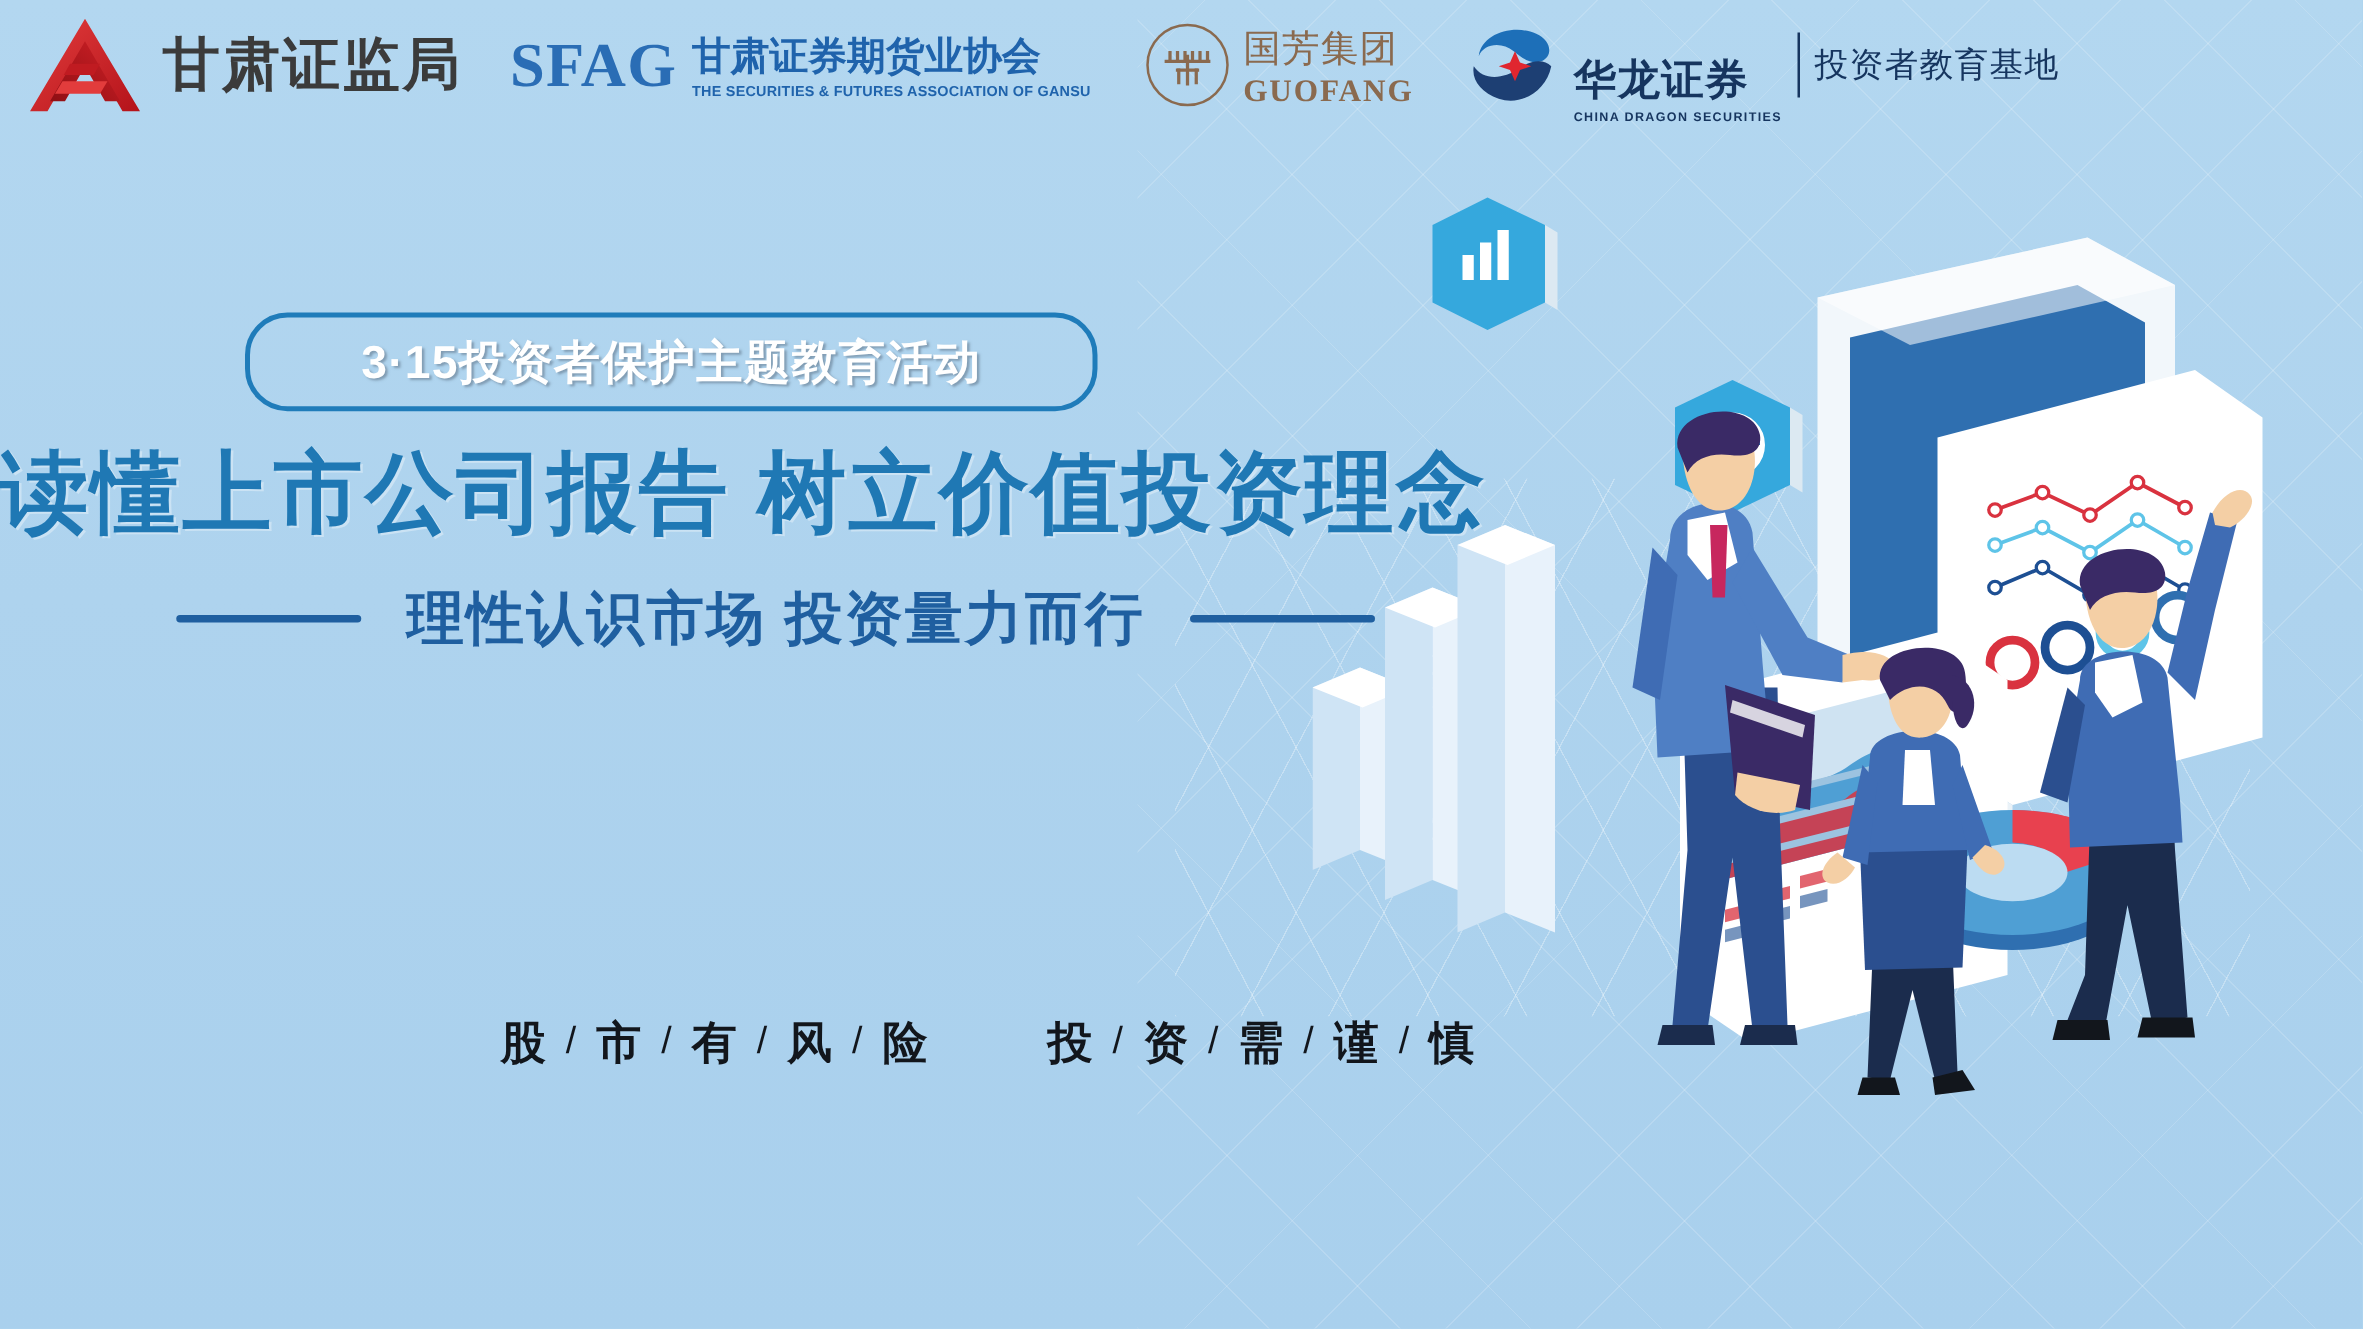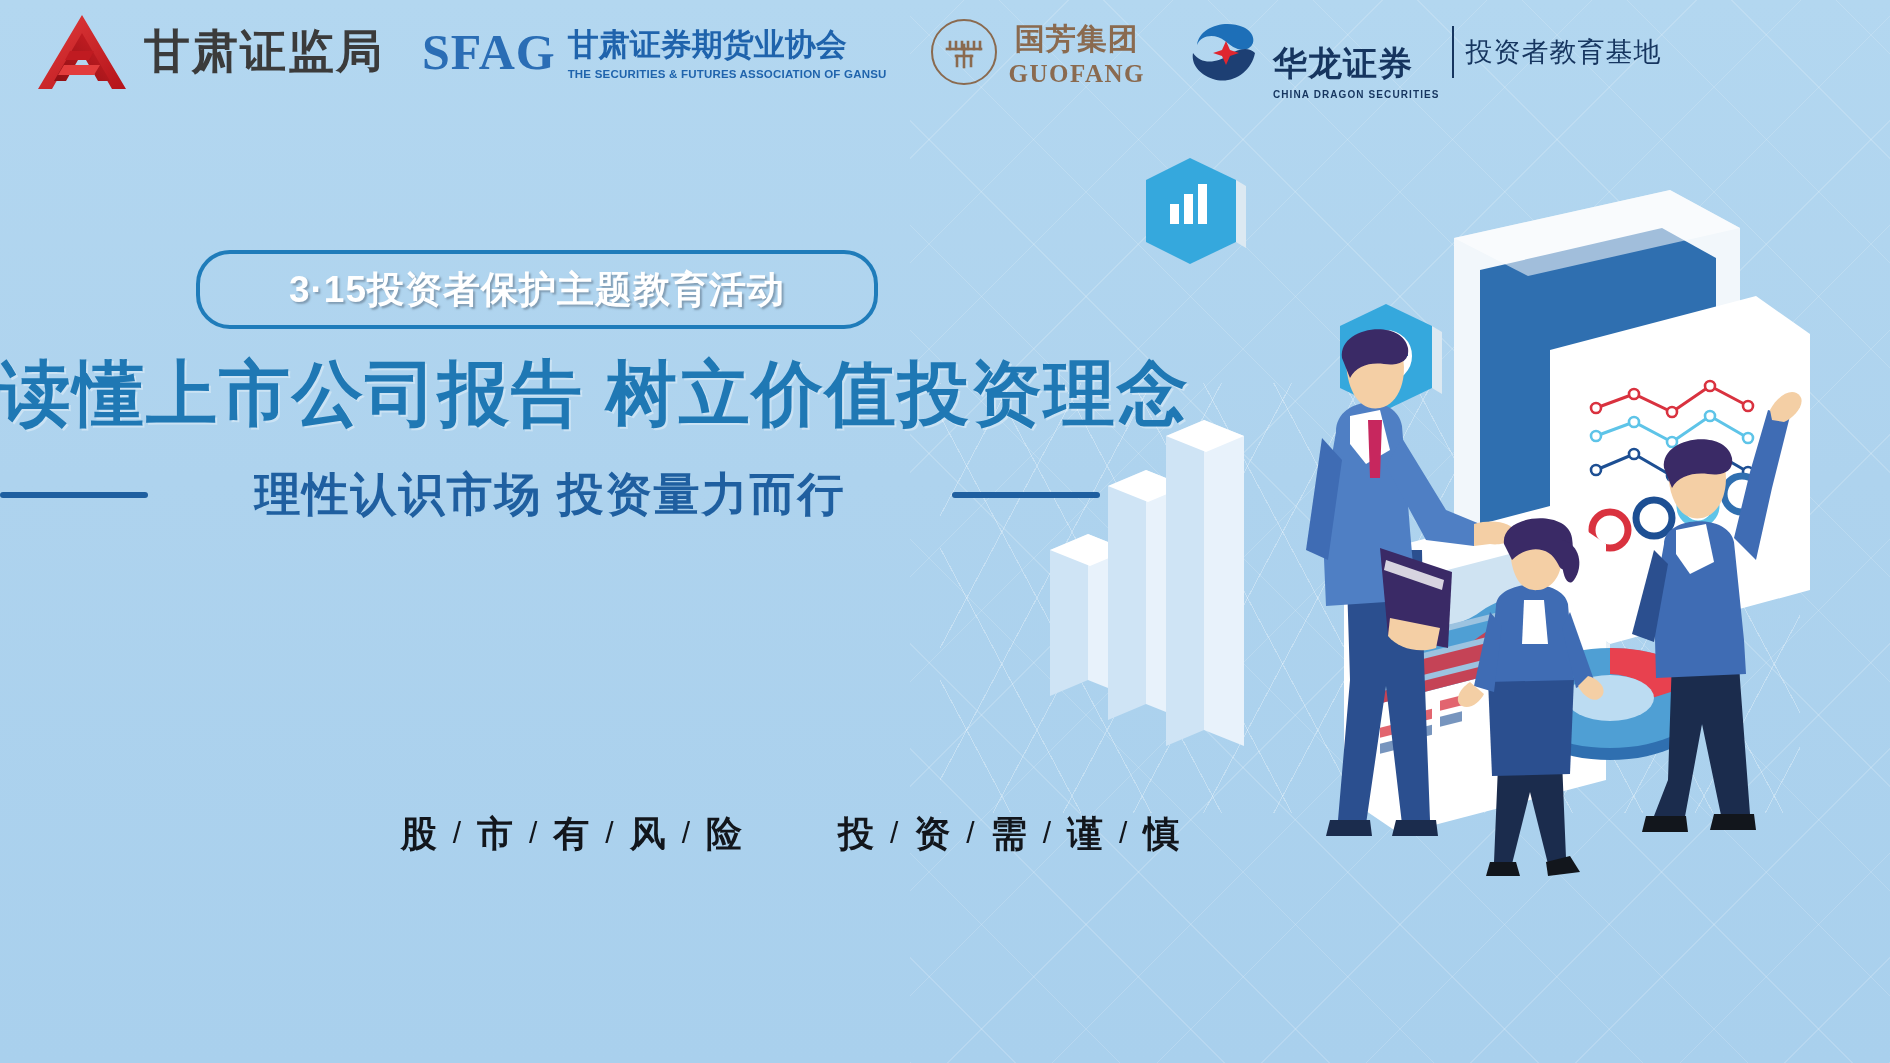--- a/index.html
+++ b/index.html
@@ -29,21 +29,21 @@
     position:absolute; right:90px; bottom:250px; width:860px; height:430px;
     background-image:
       repeating-linear-gradient(118deg, rgba(255,255,255,.30) 0 1px, transparent 1px 62px),
       repeating-linear-gradient(62deg, rgba(255,255,255,.30) 0 1px, transparent 1px 62px);
     pointer-events:none;
   }
 
   
   .logobar{
     position:absolute; left:0; top:0; width:100%; height:104px;
-    display:flex; align-items:center; gap:0px; padding-left:34px;
+    display:flex; align-items:center; gap:0px; padding-left:20px;
   }
   .logo{ display:flex; align-items:center; }
 
   
   .csrc-mark{ width:96px; height:82px; margin-right:14px; }
   .csrc-text{
     font-family:"DejaVu Serif","Liberation Serif",serif;
     font-size:46px; font-weight:700; color:#3b3b3b; letter-spacing:2px;
     white-space:nowrap;
   }
@@ -58,21 +58,21 @@
   .sfag-cn{ font-size:31px; font-weight:700; color:#1f63ac; letter-spacing:0px; white-space:nowrap; }
   .sfag-en{ font-size:11.5px; font-weight:700; color:#1f63ac; letter-spacing:.2px; white-space:nowrap; margin-top:2px;}
 
   
   .guofang{ margin-left:44px; display:flex; align-items:center; }
   .gf-circle{
     width:66px; height:66px; border:2.4px solid #8a6a4f; border-radius:50%;
     display:flex; align-items:center; justify-content:center; margin-right:12px;
   }
   .gf-block{ display:flex; flex-direction:column; }
-  .gf-cn{ font-size:30px; font-weight:700; color:#8a6a4f; letter-spacing:1px; white-space:nowrap;text-align:center; }
+  .gf-cn{ font-size:30px; font-weight:400; color:#8a6a4f; letter-spacing:1px; white-space:nowrap; }
   .gf-en{ font-size:25px; font-weight:700; color:#8a6a4f; letter-spacing:1.5px; line-height:1; margin-top:1px;font-family:Liberation Serif, serif;}
 
   
   .dragon{ margin-left:42px; display:flex; align-items:center; }
   .dragon-mark{ width:74px; height:66px; margin-right:12px; }
   .dragon-block{ display:flex; flex-direction:column;margin-top:36px; }
   .dragon-cn{ font-size:34px; font-weight:700; color:#16355f; letter-spacing:1px; white-space:nowrap; }
   .dragon-en{ font-size:10px; font-weight:700; color:#16355f; letter-spacing:1.1px; margin-top:2px; white-space:nowrap;}
   .dragon-div{ width:2px; height:52px; background:#16355f; margin:0 12px; }
   .dragon-sub{ font-size:27px; font-weight:500; color:#16355f; letter-spacing:1px; white-space:nowrap;}
@@ -91,21 +91,21 @@
     text-shadow:2px 2px 2px rgba(90,110,130,.55);
     white-space:nowrap;
   }
   .title-main{
     margin-top:18px; text-align:center;
     font-size:71px; font-weight:700; color:#1f78b4; letter-spacing:2px;
     white-space:nowrap;
     text-shadow:2px 2px 0 rgba(255,255,255,.35);
   }
   .subline{
-    margin-top:22px; display:flex; align-items:center; justify-content:space-between; gap:4px;
+    margin-top:22px; display:flex; align-items:center; justify-content:flex-end; gap:36px;
   }
   .rule{ width:148px; height:6px; background:#1f5fa0; border-radius:3px; }
   .subline-text{
     font-size:46px; font-weight:700; color:#1f5fa0; letter-spacing:2px; white-space:nowrap;
   }
 
   
   .slogan{
     position:absolute; left:0; bottom:204px; width:1580px;
     display:flex; align-items:center; justify-content:center; gap:96px;

